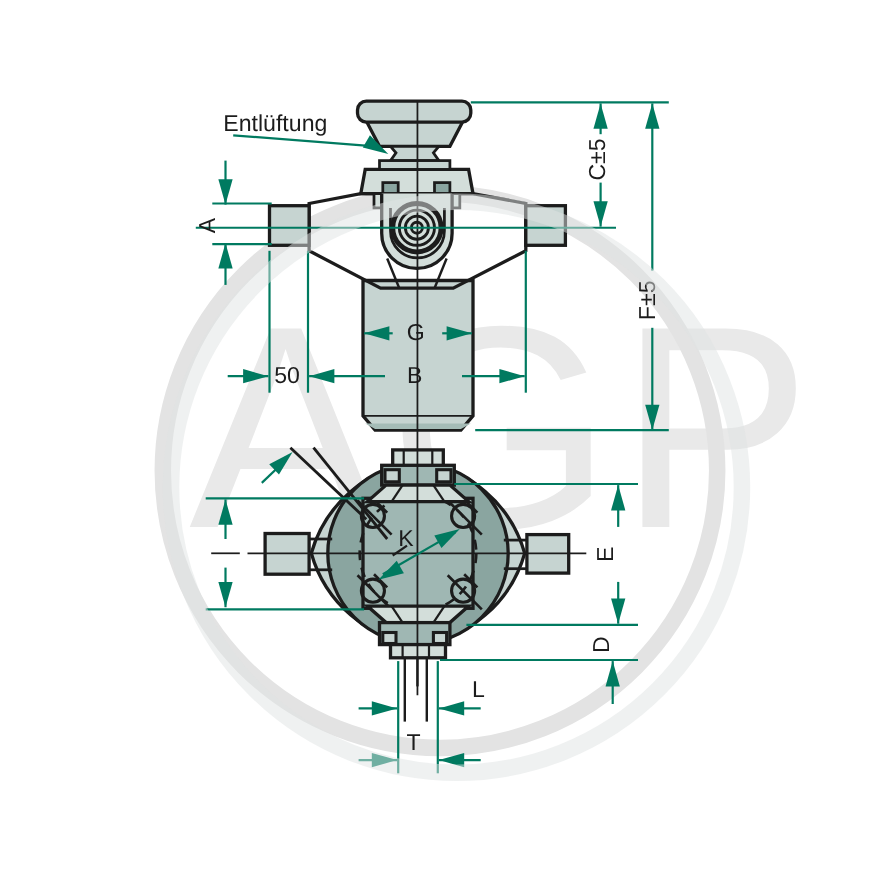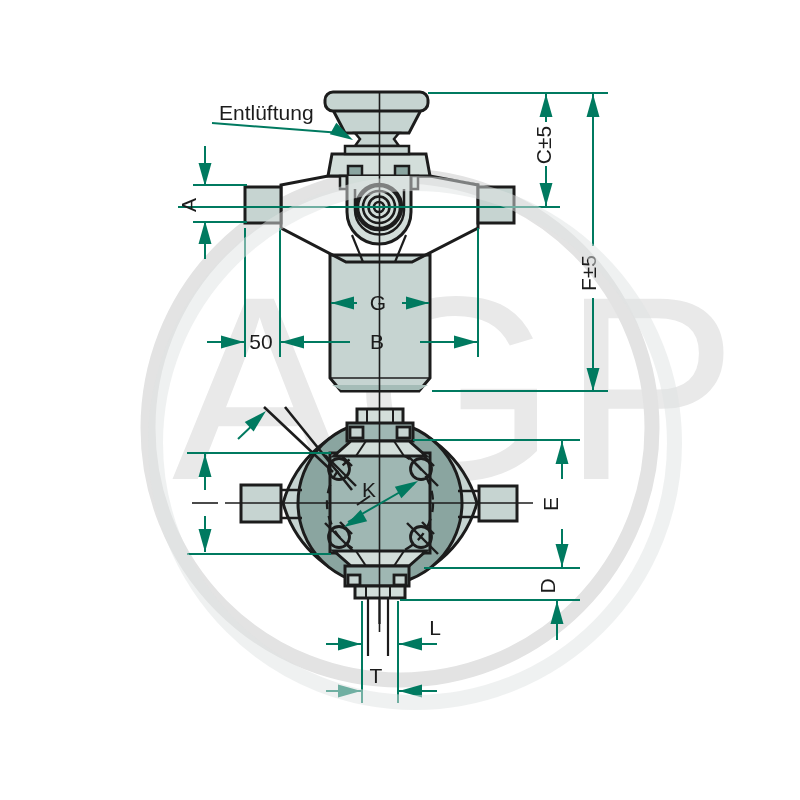--- a/index.html
+++ b/index.html
@@ -213,21 +213,21 @@
       <use href="#arr" class="af" transform="translate(418,481) rotate(-30)"></use>
       <use href="#arr" class="af" transform="translate(344,527) rotate(150)"></use>
       <use href="#arr" class="af" transform="translate(266,411) rotate(-43)"></use>
       <use href="#arr" class="af" transform="translate(361,644) rotate(0)"></use>
       <use href="#arr" class="af" transform="translate(399,644) rotate(180)"></use>
       <use href="#arr" class="af" transform="translate(361,691) rotate(0)"></use>
       <use href="#arr" class="af" transform="translate(399,691) rotate(180)"></use>
     </g>
   </svg>
 
-  <span class="dim dimw" style="left:203px;top:101px;text-align:left;margin-left:16px;">Entlüftung</span>
+  <span class="dim dimw" style="left:203px;top:101px;text-align:left;">Entlüftung</span>
   <span class="dim rot" style="left:169px;top:193px;">A</span>
   <span class="dim dimw rot" style="left:512px;top:133px;">C±5</span>
   <span class="dim dimw rot" style="left:557px;top:261px;">F±5</span>
   <span class="dim" style="left:358px;top:291px;">G</span>
   <span class="dim" style="left:357px;top:330px;">B</span>
   <span class="dim" style="left:241px;top:330px;">50</span>
   <span class="dim rot" style="left:531px;top:492px;">E</span>
   <span class="dim rot" style="left:528px;top:574px;">D</span>
   <span class="dim" style="left:415px;top:616px;">L</span>
   <span class="dim" style="left:356px;top:664px;">T</span>

